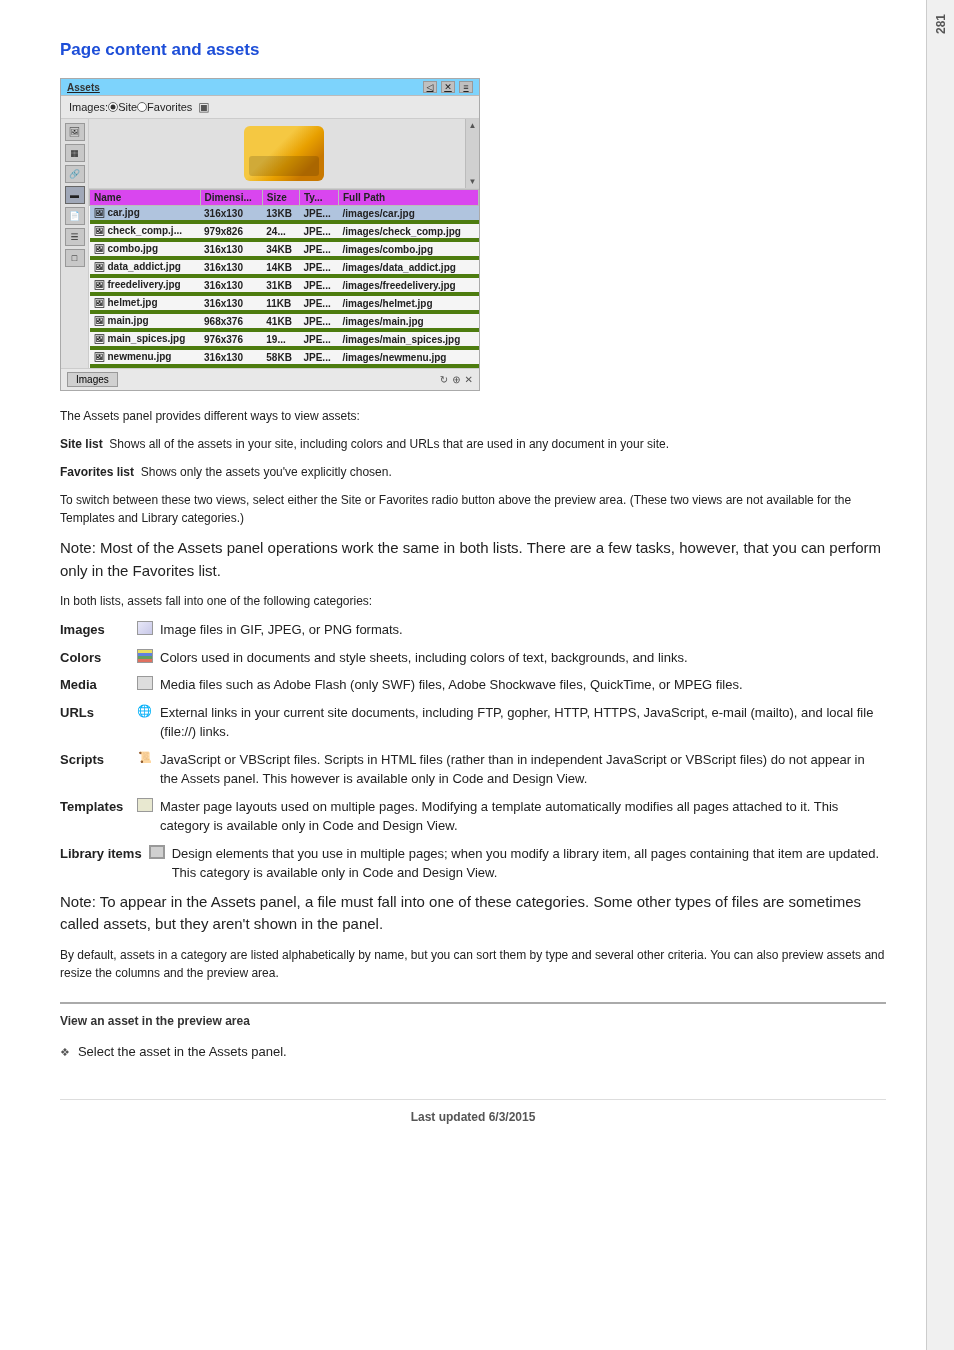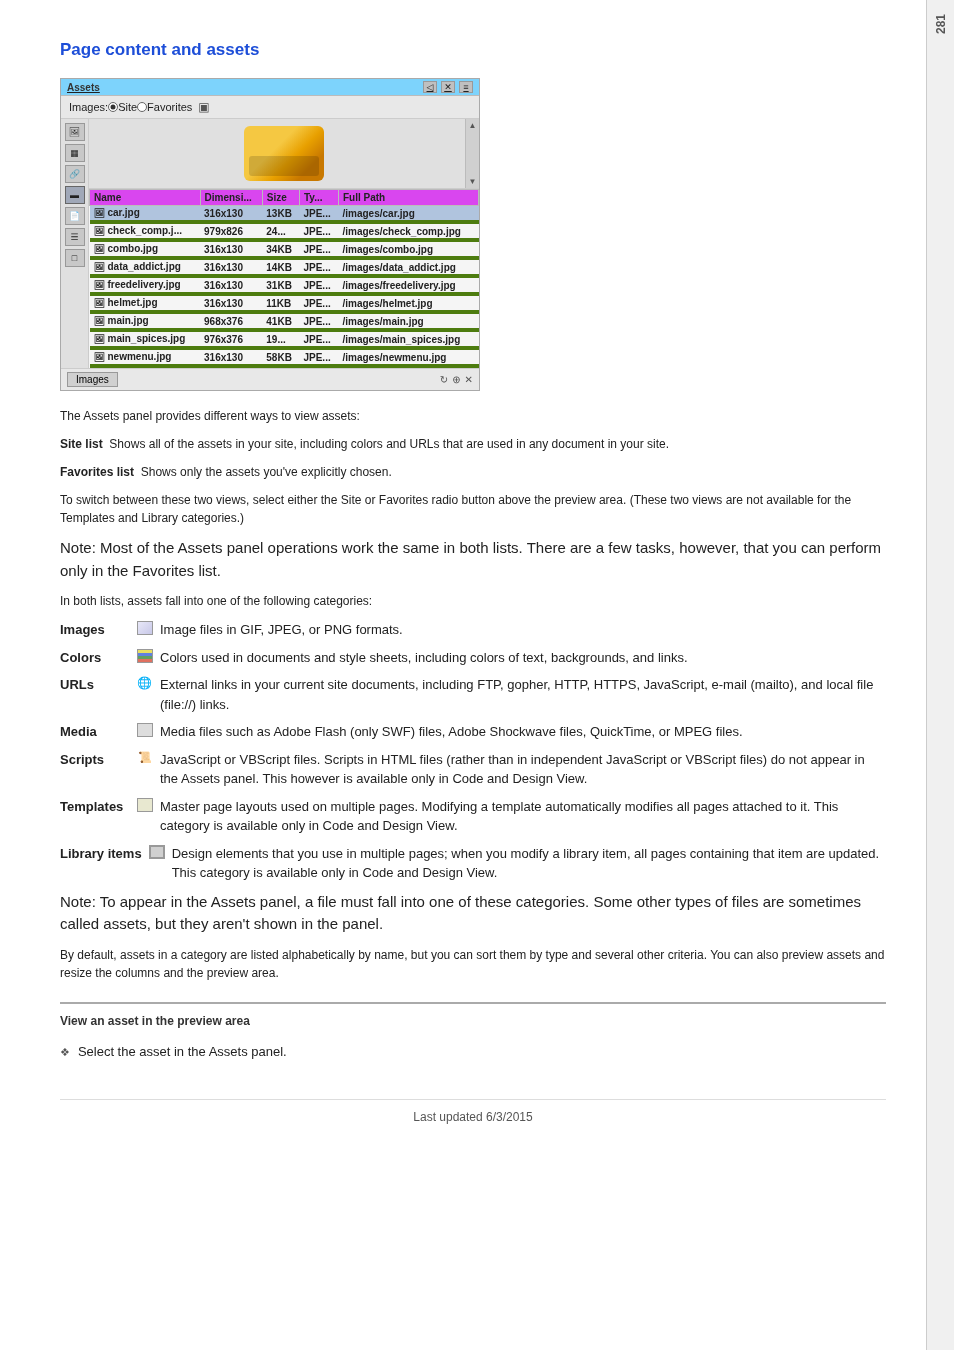--- a/index.html
+++ b/index.html
@@ -302,20 +302,21 @@
       flex-shrink: 0;
     }
 
     .footer-updated {
       text-align: center;
       font-size: 12px;
       color: #555;
       margin-top: 40px;
       padding-top: 10px;
       border-top: 1px solid #ddd;
+      font-weight: bold;
     }
   </style>
 </head>
 <body>
 
 <div class="page-wrapper">
   <div class="content-area">
 
     <div class="page-title">Page content and assets</div>
 
@@ -471,32 +472,32 @@
     <span class="category-desc">Image files in GIF, JPEG, or PNG formats.</span>
   </div>
         <div class="category-item">
     <span class="category-label">Colors</span>
     <span class="category-icon">
             <span style="display:inline-block;width:16px;height:14px;background:repeating-linear-gradient(0deg,#e07060 0px,#e07060 3px,#60a060 3px,#60a060 6px,#6080e0 6px,#6080e0 9px,#e8e060 9px,#e8e060 12px);border:1px solid #999;vertical-align:middle;"></span>
           </span>
     <span class="category-desc">Colors used in documents and style sheets, including colors of text, backgrounds, and links.</span>
   </div>
         <div class="category-item">
+    <span class="category-label">Media</span>
+    <span class="category-icon">
+            <span style="display:inline-block;width:16px;height:14px;background:#ddd;border:1px solid #999;vertical-align:middle;"></span>
+          </span>
+    <span class="category-desc">Media files such as Adobe Flash (only SWF) files, Adobe Shockwave files, QuickTime, or MPEG files.</span>
+  </div>
+        <div class="category-item">
     <span class="category-label">URLs</span>
     <span class="category-icon">
             <span style="display:inline-flex;align-items:center;justify-content:center;width:18px;height:14px;font-size:12px;vertical-align:middle;">🌐</span>
           </span>
     <span class="category-desc">External links in your current site documents, including FTP, gopher, HTTP, HTTPS, JavaScript, e-mail (mailto), and local file (file://) links.</span>
-  </div>
-        <div class="category-item">
-    <span class="category-label">Media</span>
-    <span class="category-icon">
-            <span style="display:inline-block;width:16px;height:14px;background:#ddd;border:1px solid #999;vertical-align:middle;"></span>
-          </span>
-    <span class="category-desc">Media files such as Adobe Flash (only SWF) files, Adobe Shockwave files, QuickTime, or MPEG files.</span>
   </div>
         <div class="category-item">
     <span class="category-label">Scripts</span>
     <span class="category-icon">
             <span style="display:inline-flex;align-items:center;justify-content:center;width:18px;height:14px;font-size:11px;vertical-align:middle;">📜</span>
           </span>
     <span class="category-desc">JavaScript or VBScript files. Scripts in HTML files (rather than in independent JavaScript or VBScript files) do not appear in the Assets panel. This however is available only in Code and Design View.</span>
   </div>
         <div class="category-item">
     <span class="category-label">Templates</span>

